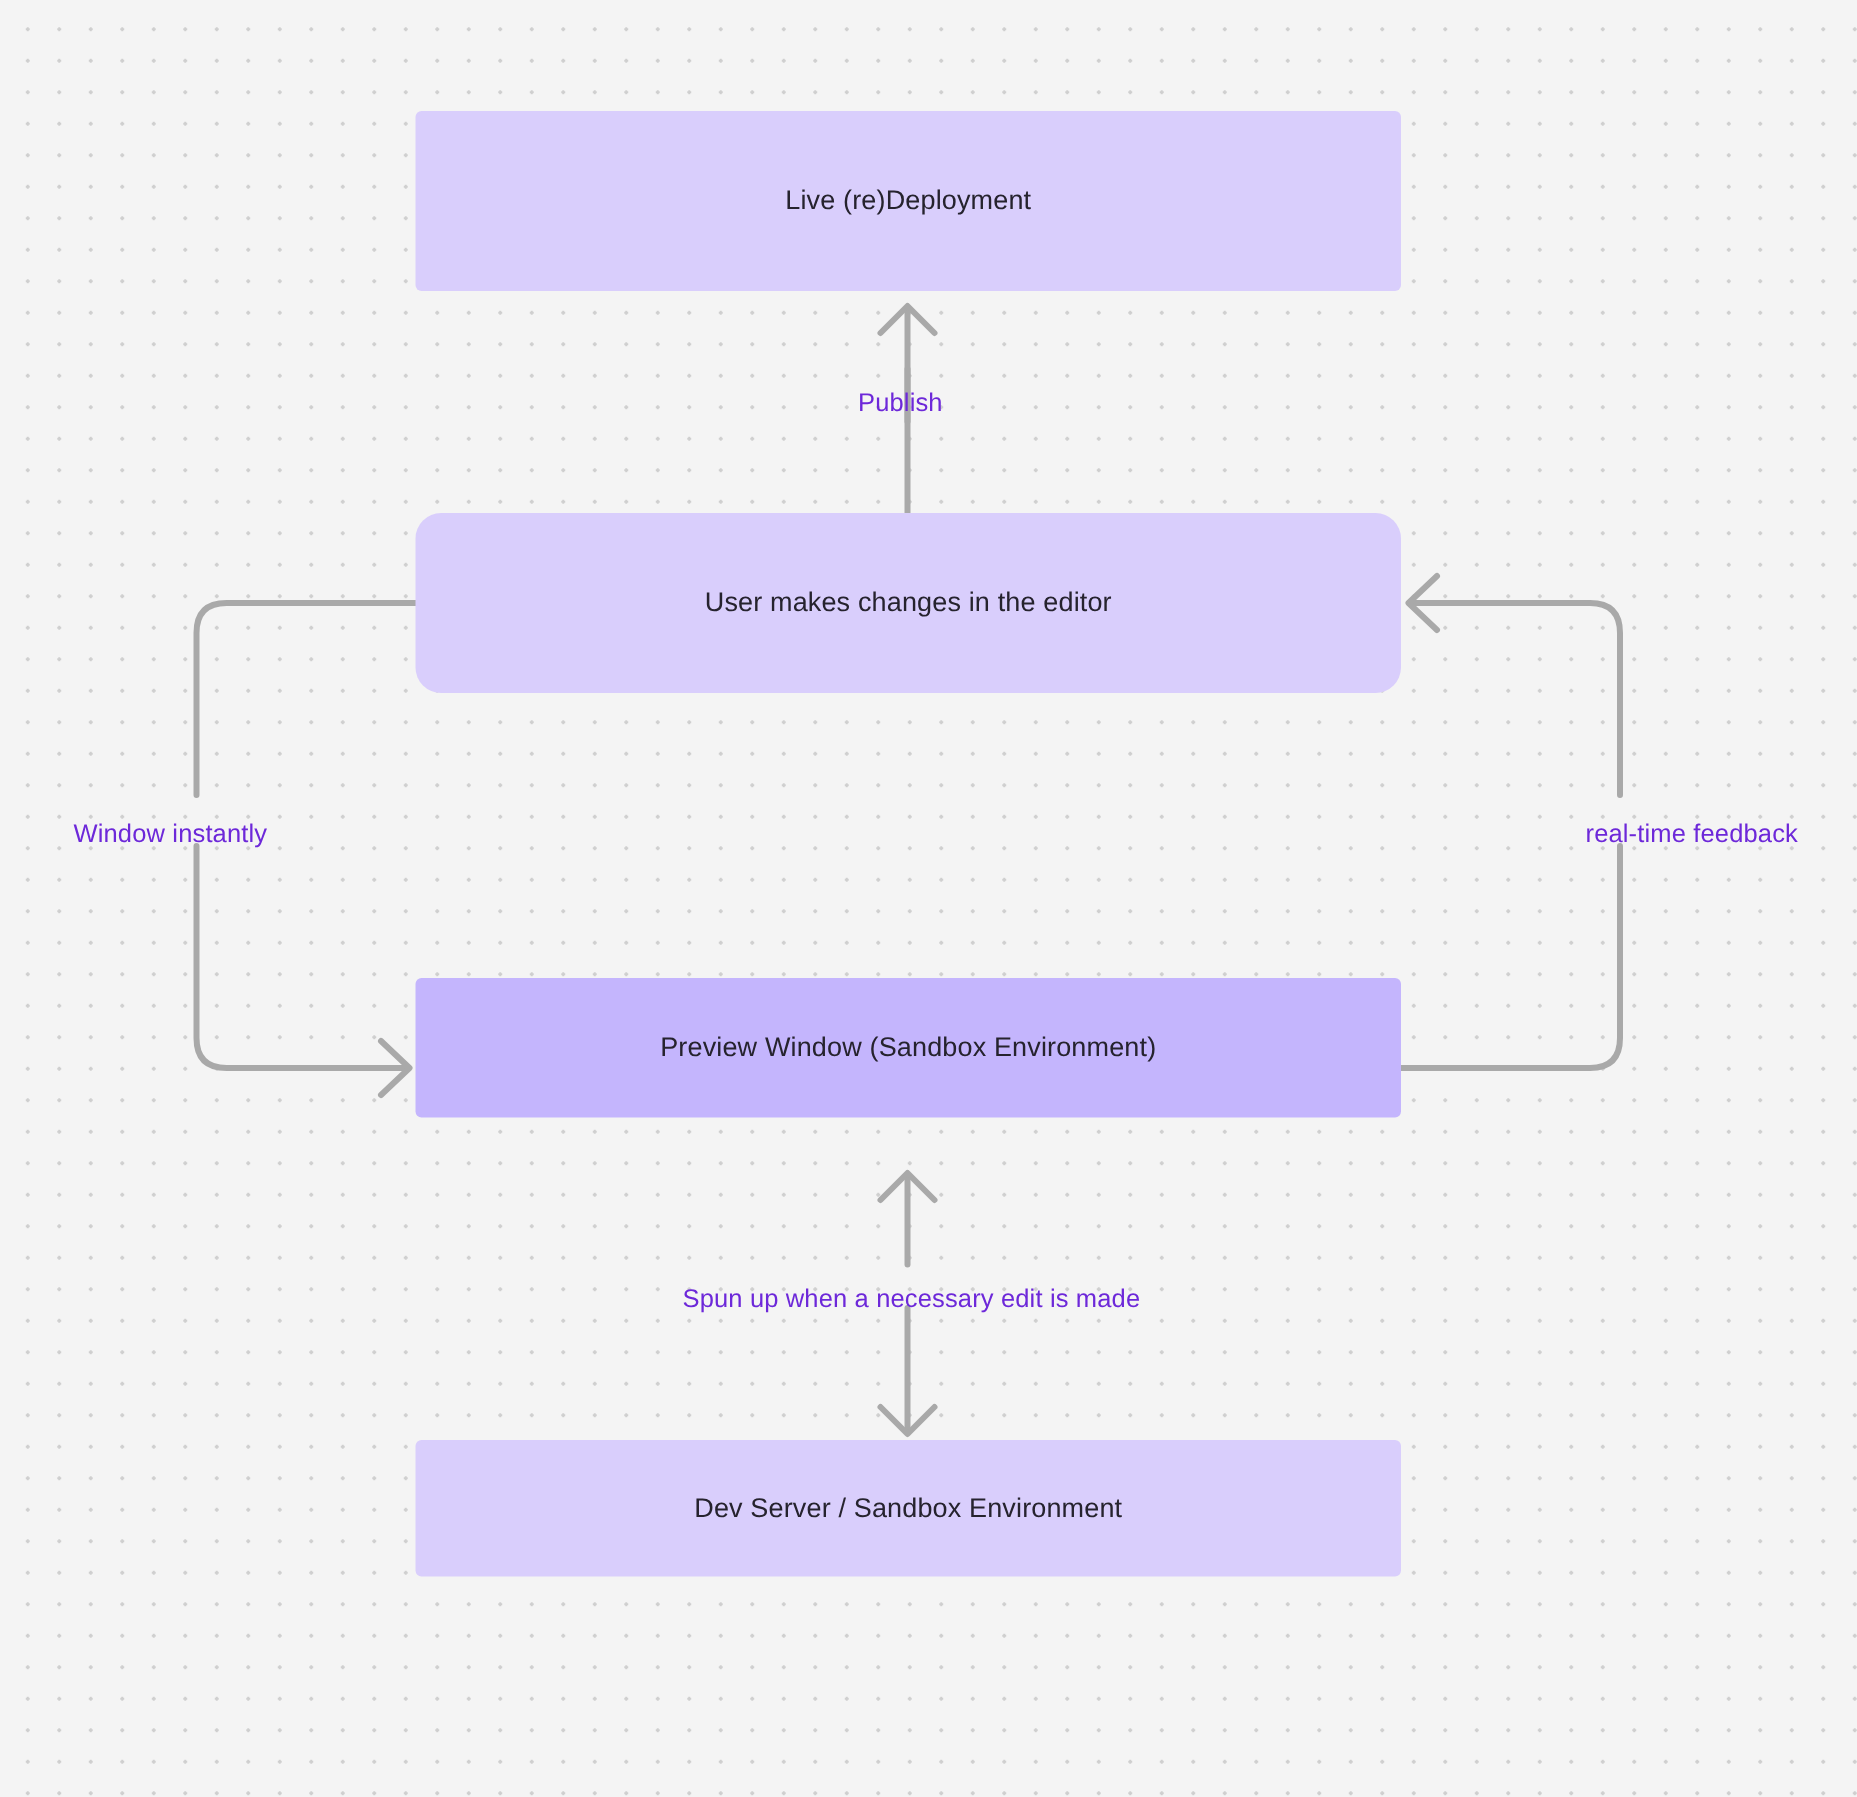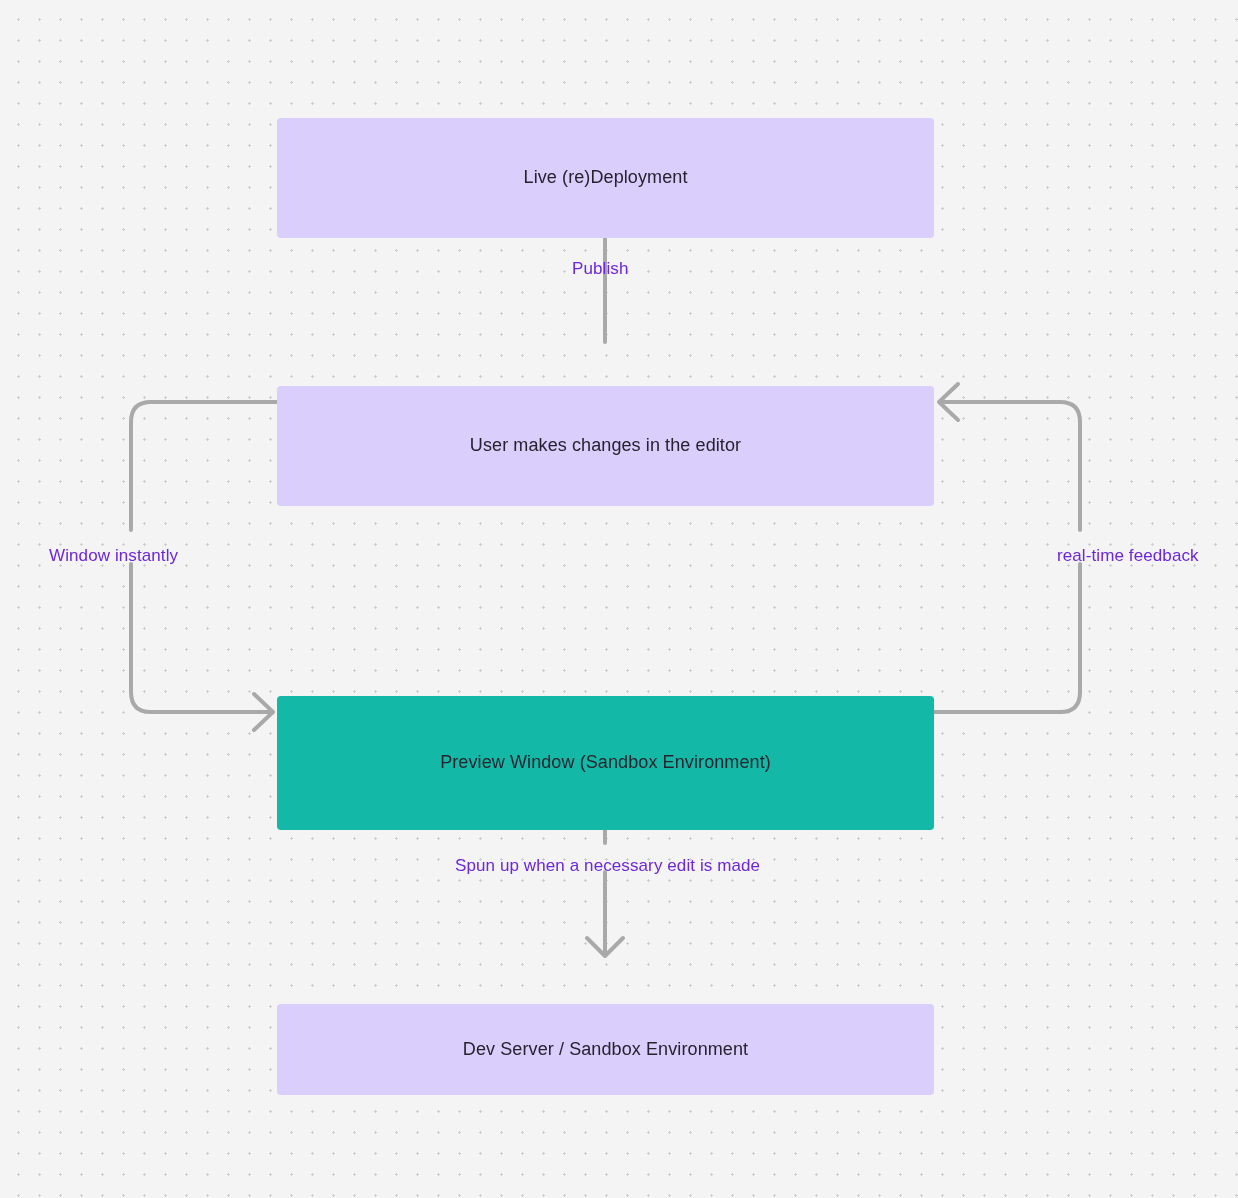--- a/index.html
+++ b/index.html
@@ -37,21 +37,20 @@
     border-radius: 4px;
     display: flex;
     align-items: center;
     justify-content: center;
     text-align: center;
     color: #26232e;
     font-size: 18px;
     line-height: 1.3;
     letter-spacing: 0.1px;
     padding: 11px 14px;
-    margin-top: 44px;
   }
   .edge-label {
     position: absolute;
     color: #6d28d9;
     font-size: 17px;
     line-height: 1.2;
     white-space: nowrap;
     letter-spacing: 0.1px;
   }
 </style>
@@ -85,25 +84,25 @@
       <path d="M587,800 L605,782 L623,800" fill="none" stroke="#a9a9a9" stroke-width="4" stroke-linecap="round" stroke-linejoin="round"></path>
       <path d="M605,872 L605,954" fill="none" stroke="#a9a9a9" stroke-width="4" stroke-linecap="round"></path>
       <path d="M587,938 L605,956 L623,938" fill="none" stroke="#a9a9a9" stroke-width="4" stroke-linecap="round" stroke-linejoin="round"></path>
     </g>
   </svg>
 
   <div class="node" style="left:277px; top:74px; width:657px; height:120px; background:#d9cefc;">
     <span>Live (re)Deployment</span>
   </div>
 
-  <div class="node" style="left:277px; top:342px; width:657px; height:120px; background:#d9cefc;">
+  <div class="node" style="left:277px; top:342px; width:657px; height:120px; background:#d9cefc;border-radius:17px;">
     <span>User makes changes in the editor</span>
   </div>
 
-  <div class="node" style="left:277px; top:652px; width:657px; height:134px; background:#14b8a6;">
+  <div class="node" style="left:277px; top:652px; width:657px; height:93px; background:#c4b5fd;">
     <span>Preview Window (Sandbox Environment)</span>
   </div>
 
   <div class="node" style="left:277px; top:960px; width:657px; height:91px; background:#d9cefc;">
     <span>Dev Server / Sandbox Environment</span>
   </div>
 
   <div class="edge-label" style="left:572px; top:259px;">Publish</div>
 
   <div class="edge-label" style="left:49px; top:546px;">Window instantly</div>

